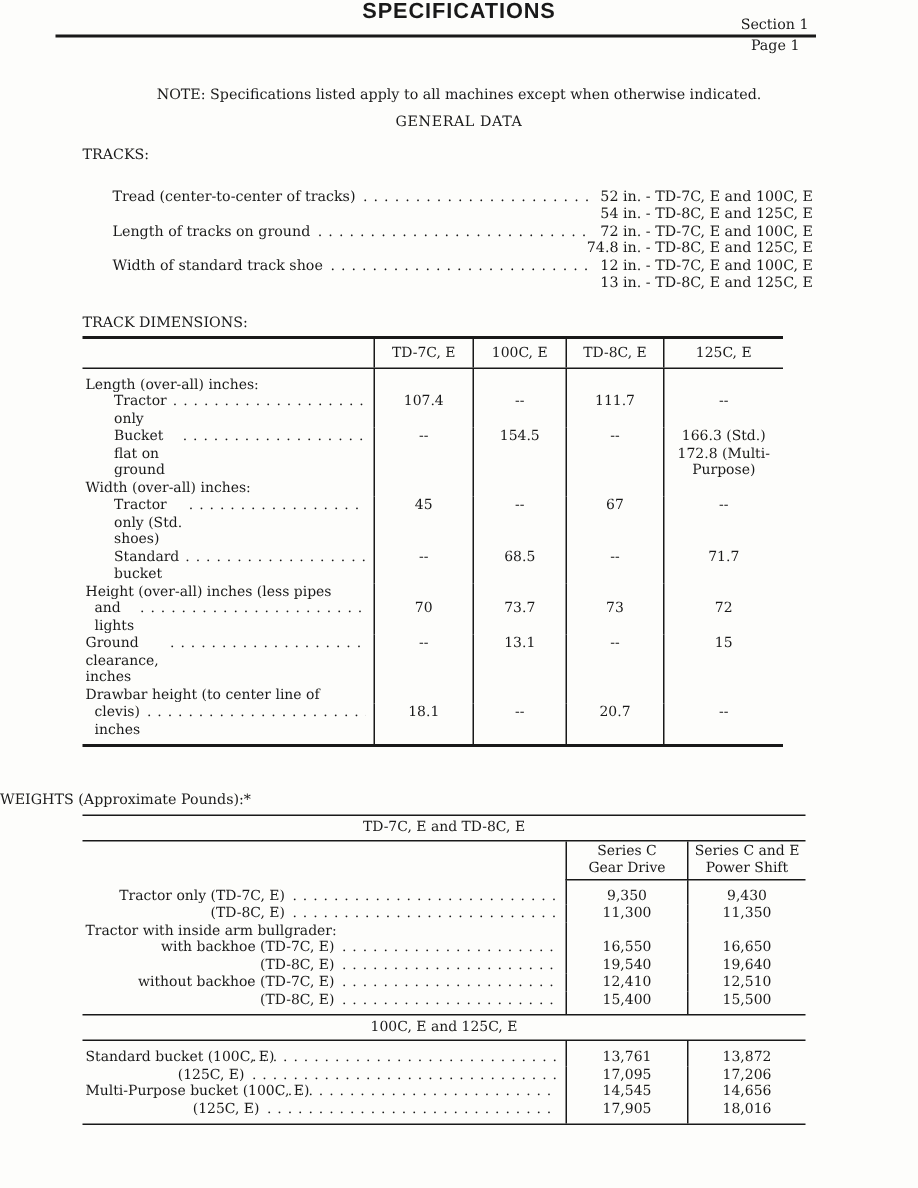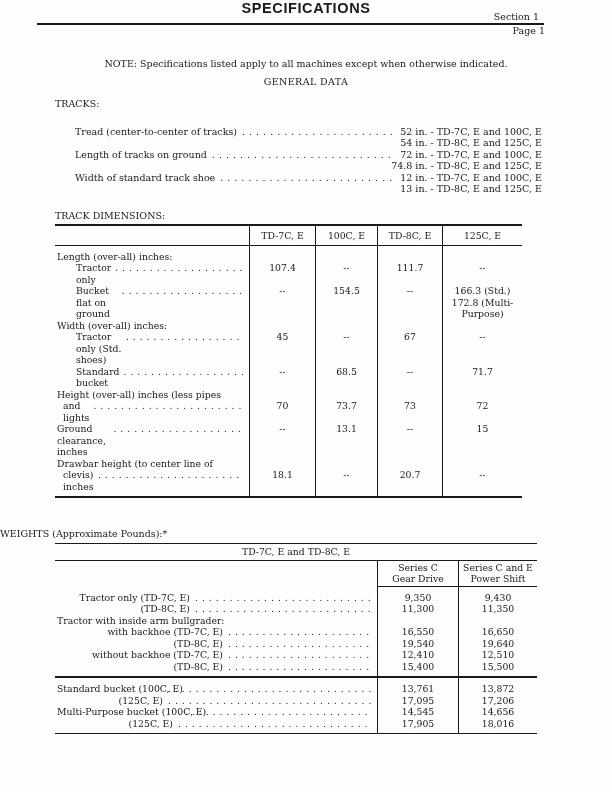--- a/index.html
+++ b/index.html
@@ -19,21 +19,21 @@
     text-align: center;
     font-family: "Liberation Sans", sans-serif;
     font-weight: bold;
     font-size: 14.5px;
     line-height: 16px;
     letter-spacing: 0.6px;
   }
   .header-area { position: relative; height: 34px; }
   .header-rule { position: absolute; left: 37px; right: 68px; top: 7px; border-top: 2px solid #191919; }
   .section-label { position: absolute; right: 73px; top: -5px; }
-  .page-label { position: absolute; right: 67px; top: 9px; }
+  .page-label { position: absolute; right: 79px; top: 9px; }
 
   .note { margin-top: 8px; text-align: center; }
   .general-data { margin-top: 6px; text-align: center; letter-spacing: 0.4px; }
 
   
   .tracks { margin-top: 11px; padding: 0 70px 0 55px; }
   .tracks-heading { margin-bottom: 16px; }
   .trk-line1 { display: flex; padding-left: 20px; }
   .trk-label { white-space: nowrap; }
   .dots { flex: 1 1 auto; overflow: hidden; white-space: nowrap; margin: 0 6px 0 5px; }
@@ -304,20 +304,21 @@
     <div class="w-row padb">
       <div class="w-label">
           <span class="wl lw166">(TD-8C, E)</span>
           <span class="dots"></span>
         </div>
       <div class="w-cell wc1">15,400</div>
       <div class="w-cell wc2">15,500</div>
     </div>
 
     <div class="rule"></div>
+    <div class="band-title">100C, E and 125C, E</div>
     <div class="rule"></div>
 
     <div class="w-row padt">
       <div class="w-label">
           <span class="wl lw106">Standard bucket (100C, E)</span>
           <span class="dots"></span>
         </div>
       <div class="w-cell wc1">13,761</div>
       <div class="w-cell wc2">13,872</div>
     </div>

